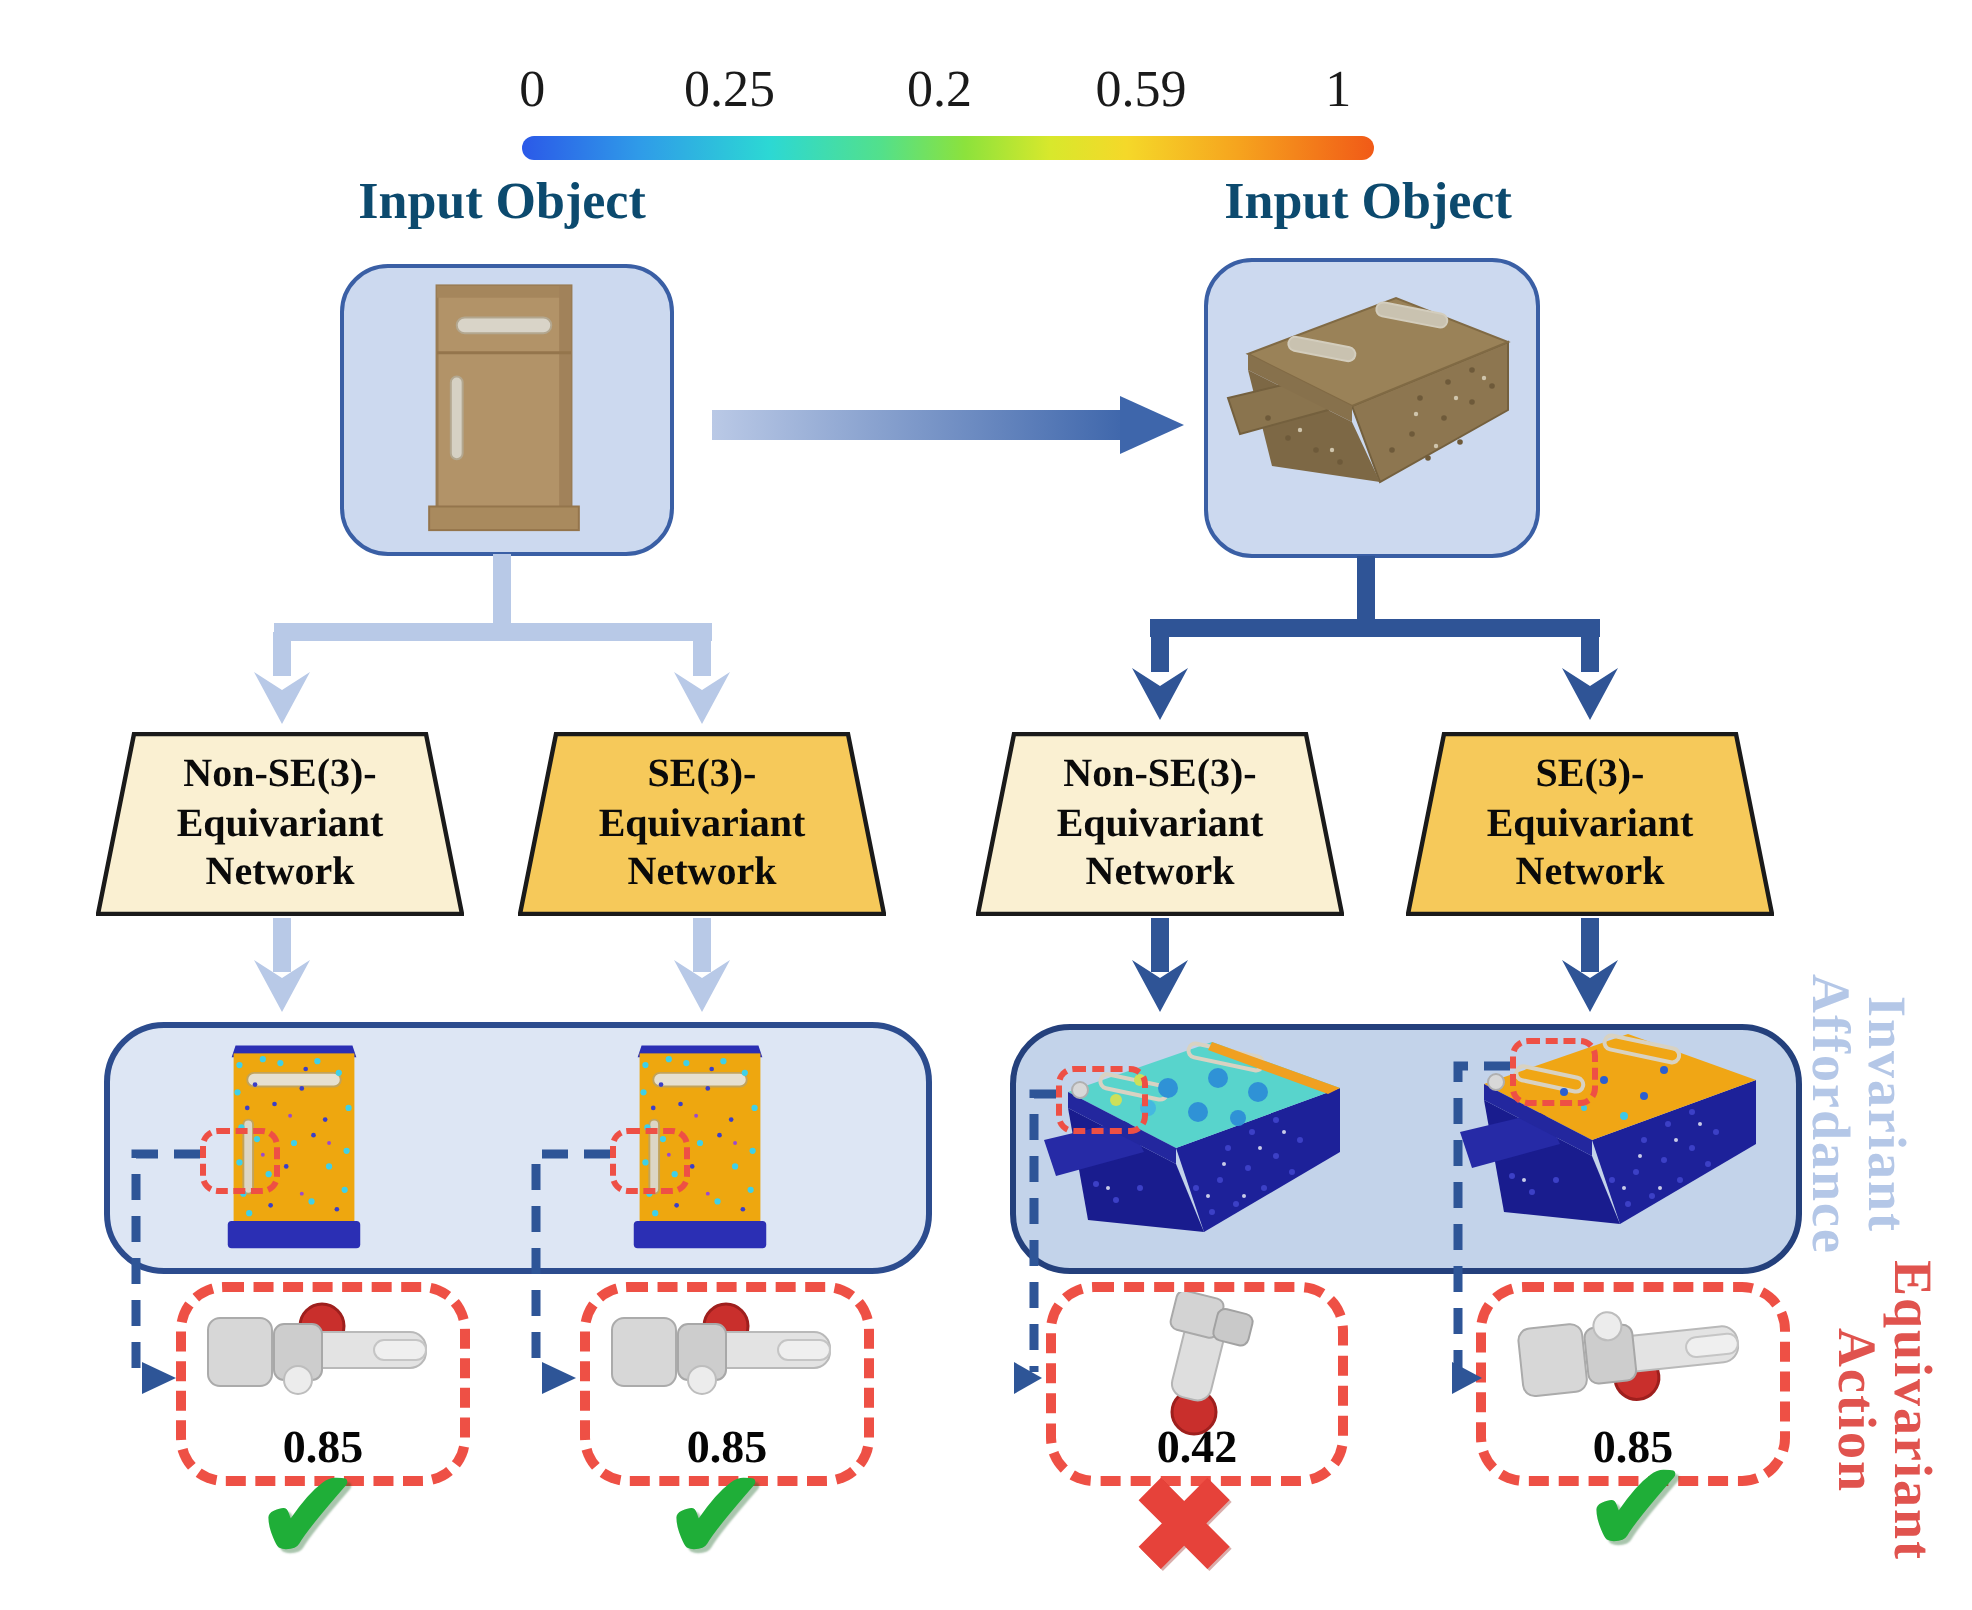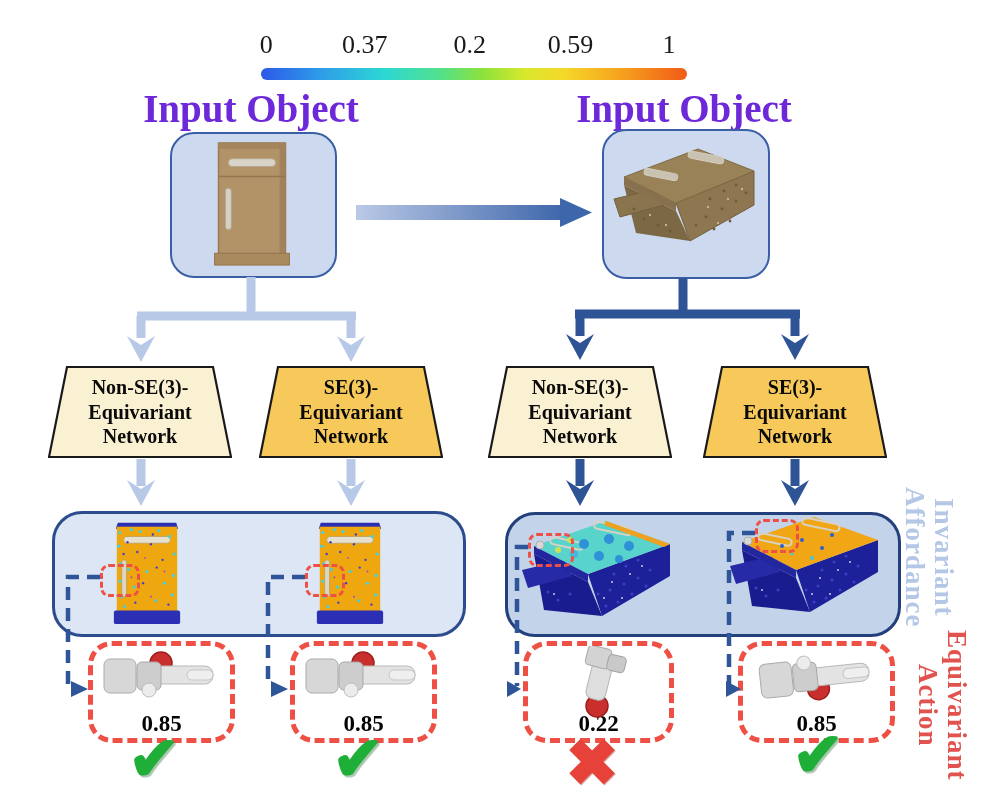--- a/index.html
+++ b/index.html
@@ -8,21 +8,21 @@
     font-family:"Liberation Serif","DejaVu Serif",serif;color:#111;
   }
   
   #colorbar{position:absolute;left:253px;top:30px;width:438px;height:56px;}
   .cb-tick{position:absolute;top:0;transform:translateX(-50%);font-size:26px;color:#1a1a1a;}
   #cb-bar{position:absolute;left:8px;right:4px;top:38px;height:12px;border-radius:7px;
     background:linear-gradient(90deg,#2b59e8 0%,#2f9ce8 14%,#2cd8d4 29%,#52e08c 42%,
       #8ce23c 52%,#d8e82c 62%,#f5d829 71%,#f6a41e 84%,#f15a17 100%);}
   
   .obj-title{position:absolute;top:86px;width:242px;text-align:center;
-    font-size:39px;font-weight:700;color:#6d28d9;}
+    font-size:26px;font-weight:700;color:#0c4a6e;}
   #pose-label{position:absolute;left:330px;top:164px;width:282px;text-align:center;
     font-size:27px;font-weight:700;white-space:nowrap;}
   
   .input-box{position:absolute;background:#ccd9ef;border:2.5px solid #3a5fa5;border-radius:24px;}
   #input-box-left{left:170px;top:132px;width:163px;height:142px;}
   #input-box-right{left:602px;top:129px;width:164px;height:146px;}
   
   .trap{position:absolute;width:184px;height:92px;top:366px;}
   .trap svg{position:absolute;inset:0;}
   .trap .fill-cream{fill:#faf0d2;}
@@ -208,21 +208,21 @@
         <rect x="34" y="6" width="18" height="16" rx="4" fill="#c9c9c9" stroke="#a2a2a2"></rect>
       </g>
     </g>
   </defs>
 </svg>
 
 <div id="canvas">
 
   <div id="colorbar">
     <span class="cb-tick" style="left:3%">0</span>
-    <span class="cb-tick" style="left:25.5%">0.37</span>
+    <span class="cb-tick" style="left:25.5%">0.25</span>
     <span class="cb-tick" style="left:49.5%">0.2</span>
     <span class="cb-tick" style="left:72.5%">0.59</span>
     <span class="cb-tick" style="left:95%">1</span>
     <div id="cb-bar"></div>
   </div>
 
   <div class="obj-title" style="left:130px">Input Object</div>
   <div class="obj-title" style="left:563px">Input Object</div>
 
   <div class="input-box" id="input-box-left"></div>
@@ -323,21 +323,21 @@
   <div class="score-box" style="left:290px;top:641px;width:137px;height:92px">
     <svg class="grip" style="left:8px;top:4px" width="116" height="54" viewBox="0 0 116 54">
         <use href="#grip-h"></use>
       </svg>
     <div class="score">0.85</div>
   </div>
   <div class="score-box" style="left:523px;top:641px;width:141px;height:92px">
     <svg class="grip" style="left:42px;top:0px" width="62" height="74" viewBox="0 0 62 74">
         <use href="#grip-v"></use>
       </svg>
-    <div class="score">0.22</div>
+    <div class="score">0.42</div>
   </div>
   <div class="score-box" style="left:738px;top:641px;width:147px;height:92px">
     <svg class="grip" style="left:14px;top:2px;transform:scaleY(-1) rotate(6deg)" width="116" height="54" viewBox="0 0 116 54">
         <use href="#grip-h"></use>
       </svg>
     <div class="score">0.85</div>
   </div>
 
   <div class="mark success" style="left:116px;top:728px">✔</div>
   <div class="mark success" style="left:320px;top:728px">✔</div>

